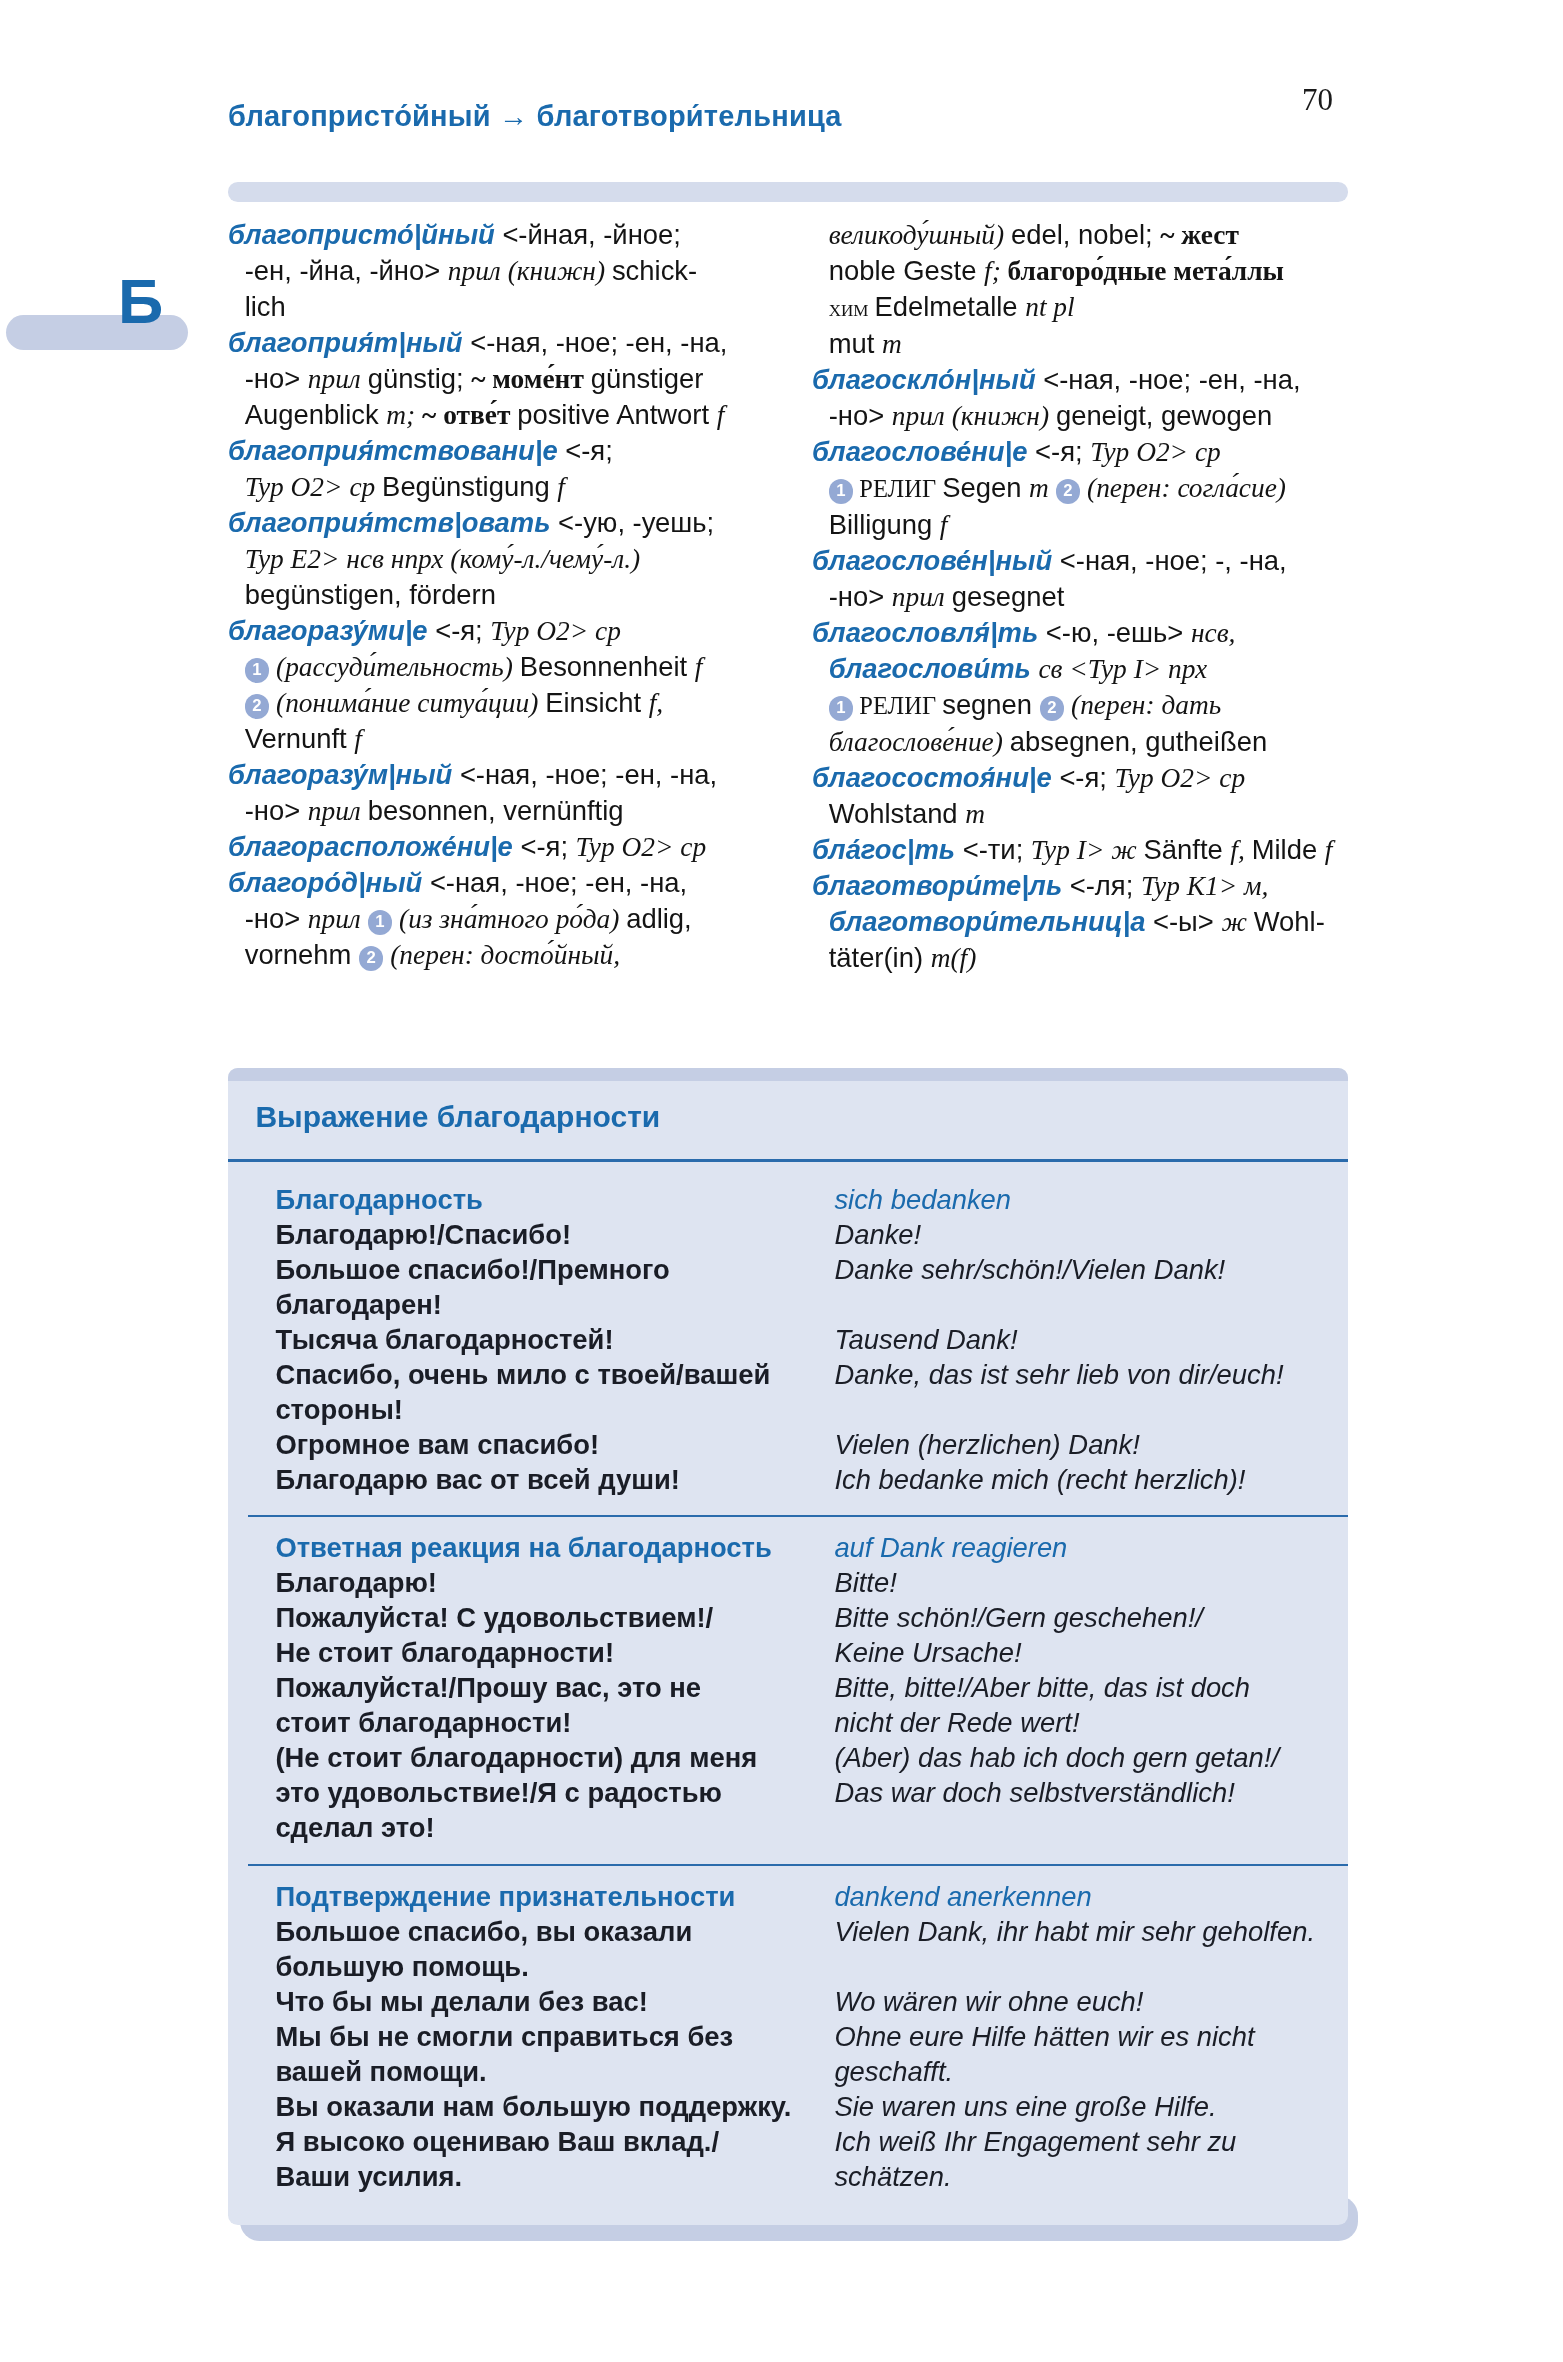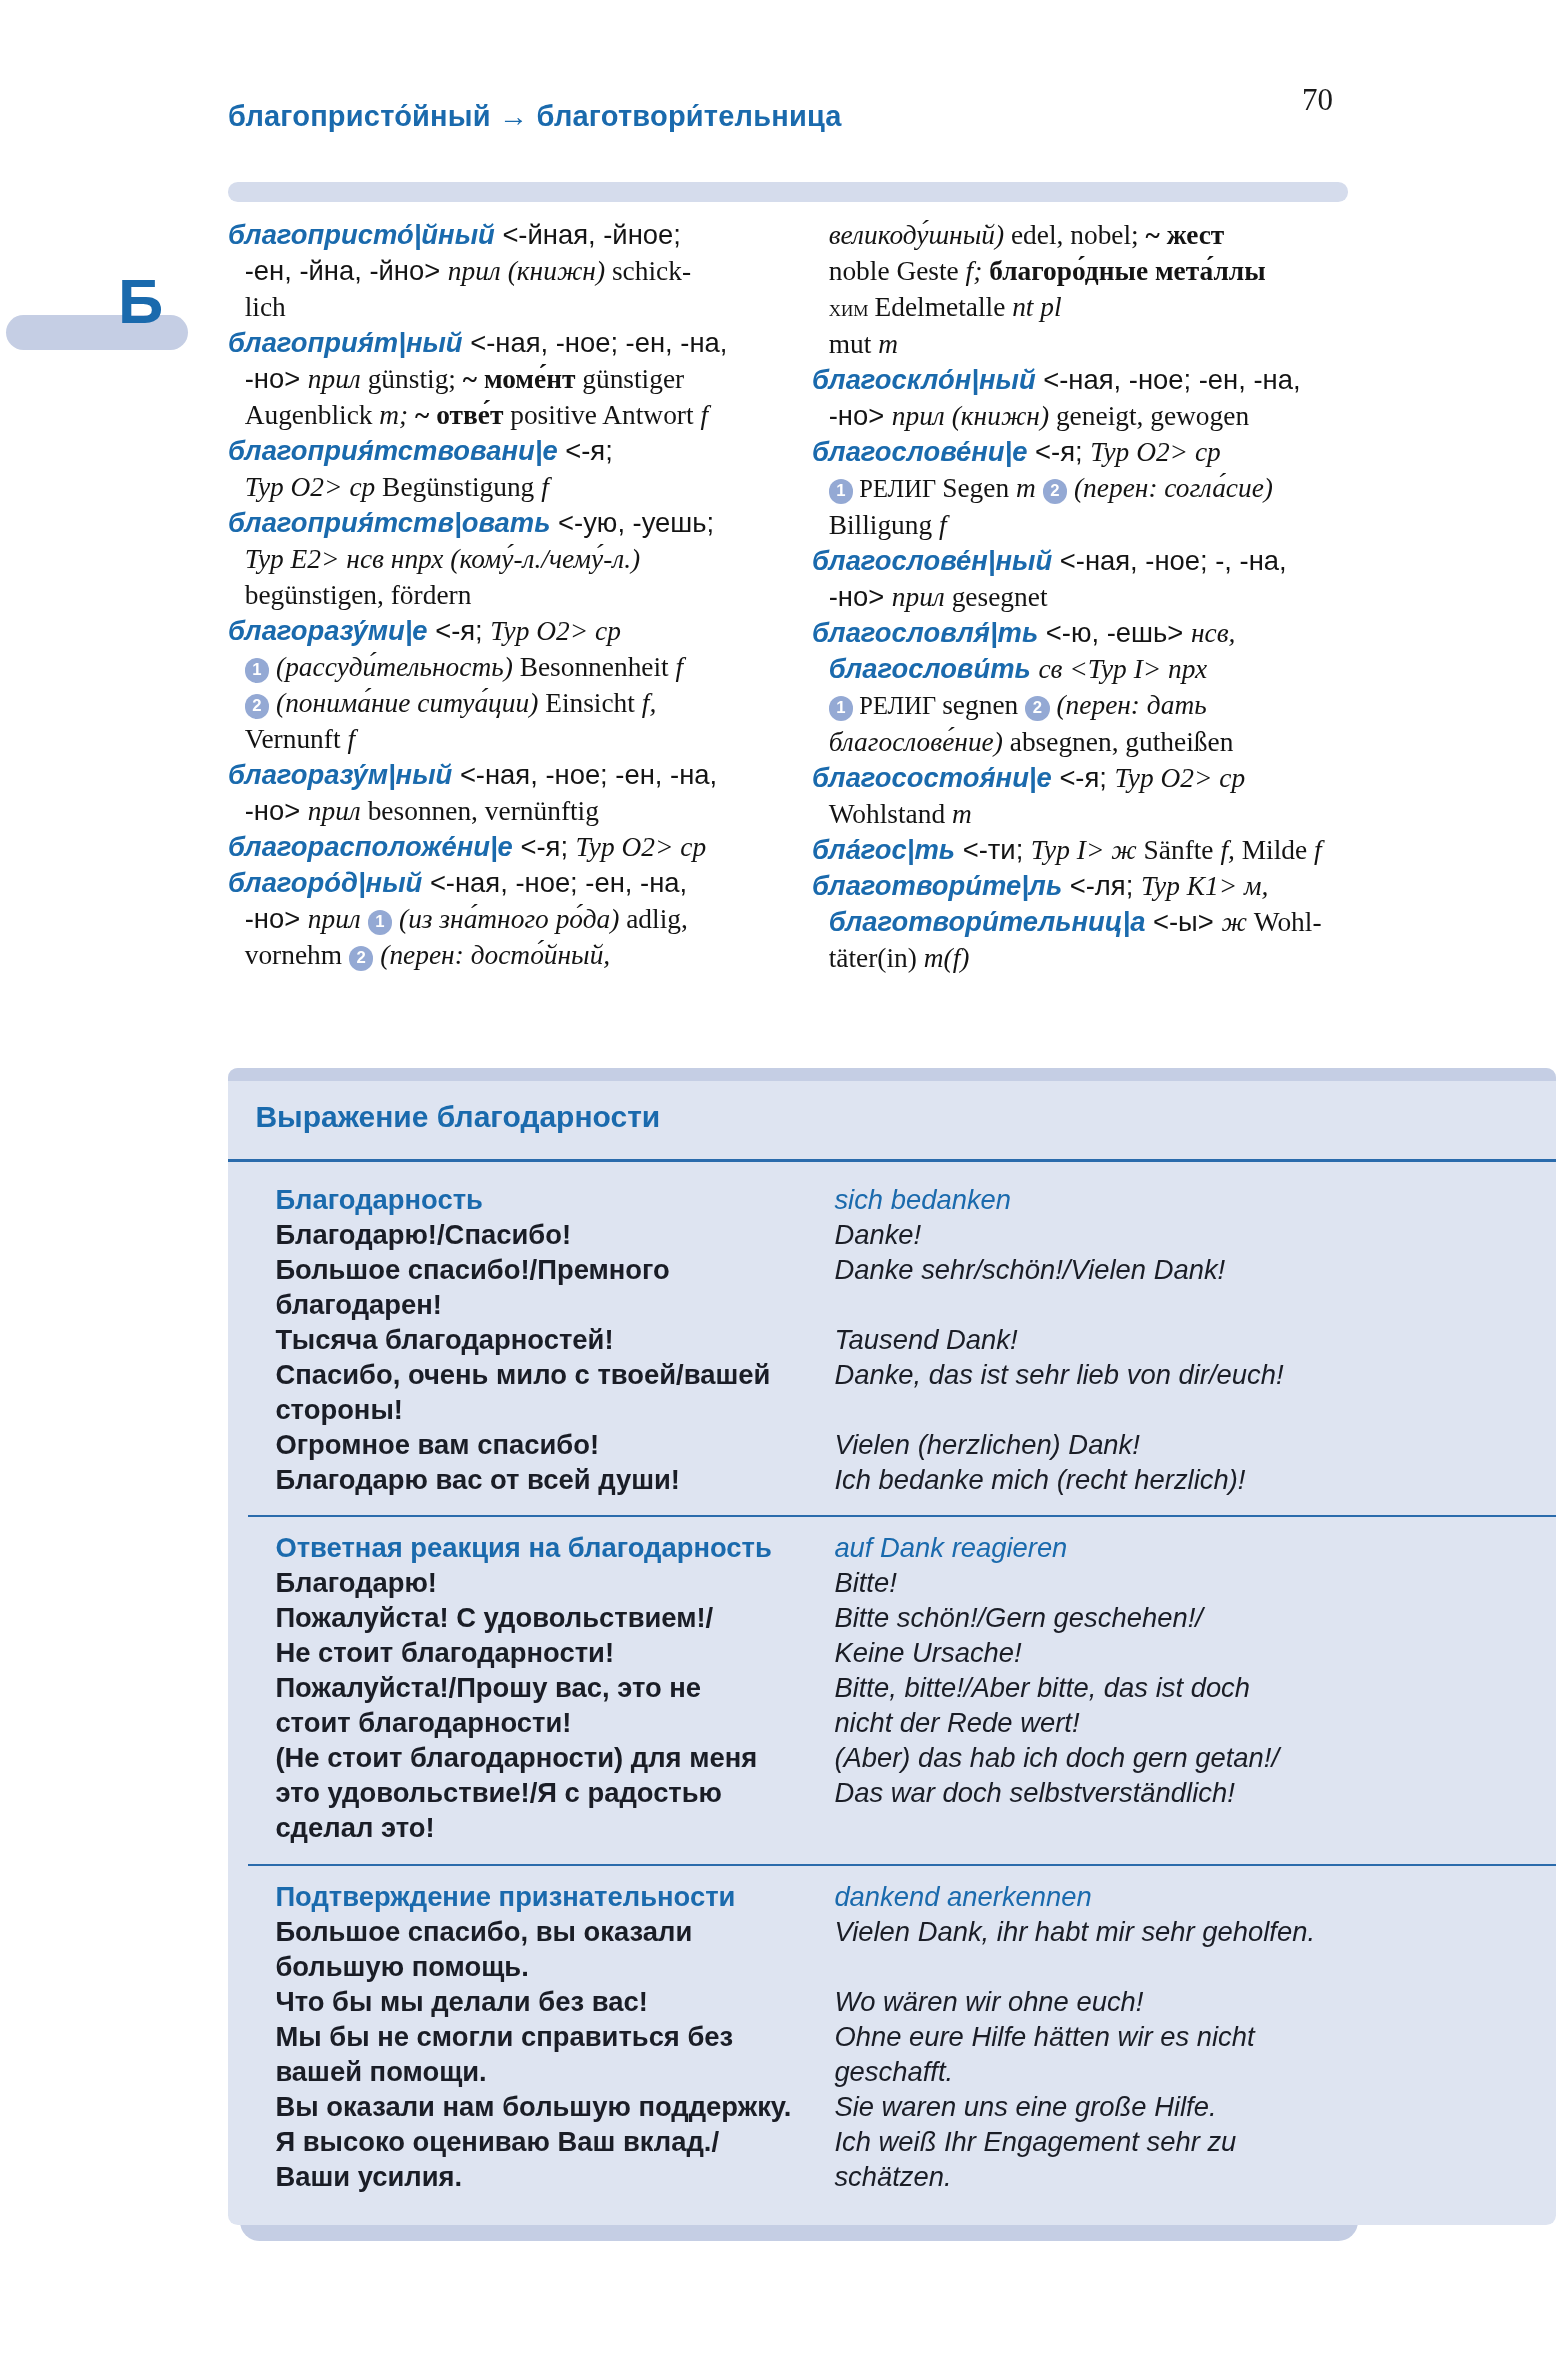--- a/index.html
+++ b/index.html
@@ -48,36 +48,36 @@
     position:absolute;top:217px;width:554px;
     font-size:27.4px;line-height:36px;color:var(--ink);
   }
   #col-left{left:228px;}
   #col-right{left:812px;}
   .dline{white-space:pre;}
   .dline.ind{padding-left:16.7px;}
   .sg-h{font-family:"Liberation Sans",sans-serif;font-weight:700;color:var(--blue);font-style:italic;}
   .sg-p{font-family:"Liberation Sans",sans-serif;color:var(--ink);}
   .sg-i{font-family:"Liberation Serif",serif;font-style:italic;margin-top:24px;}
-  .sg-r{font-family:Liberation Serif, serif;}
+  .sg-r{font-family:Liberation Sans, sans-serif;}
   .sg-b{font-family:"Liberation Serif",serif;font-weight:700;}
   .sg-s{font-family:"Liberation Serif",serif;font-variant:small-caps;font-size:24.5px;}
   .circ{
     display:inline-block;width:24.5px;height:24.5px;border-radius:50%;
     background:var(--circ);color:#fff;text-align:center;
     font:700 16.7px/24.5px "Liberation Sans",sans-serif;
     vertical-align:1px;
   }
   
   .box-shadow{
     position:absolute;left:240px;top:2196px;width:1118px;height:45px;
     border-radius:19.6px;background:var(--band);
   }
   .pbox{
-    position:absolute;left:228px;top:1068px;width:1328px;height:1157px;
+    position:absolute;left:228px;top:1068px;width:1120px;height:1157px;
     background:var(--boxbg);border-radius:9.8px;overflow:hidden;
   }
   .pbox-band{height:12.7px;background:var(--band);}
   .pbox-title{
     padding:19.6px 27.4px 0 27.4px;height:61px;
     font-family:"Liberation Sans",sans-serif;font-weight:700;
     font-size:30px;color:var(--blue);
   }
   .pbox-rule{height:2.9px;background:var(--rule);margin-top:17.6px;}
   .pbox-body{padding:21.6px 27.4px 0 27.4px;margin-left:20px;}

